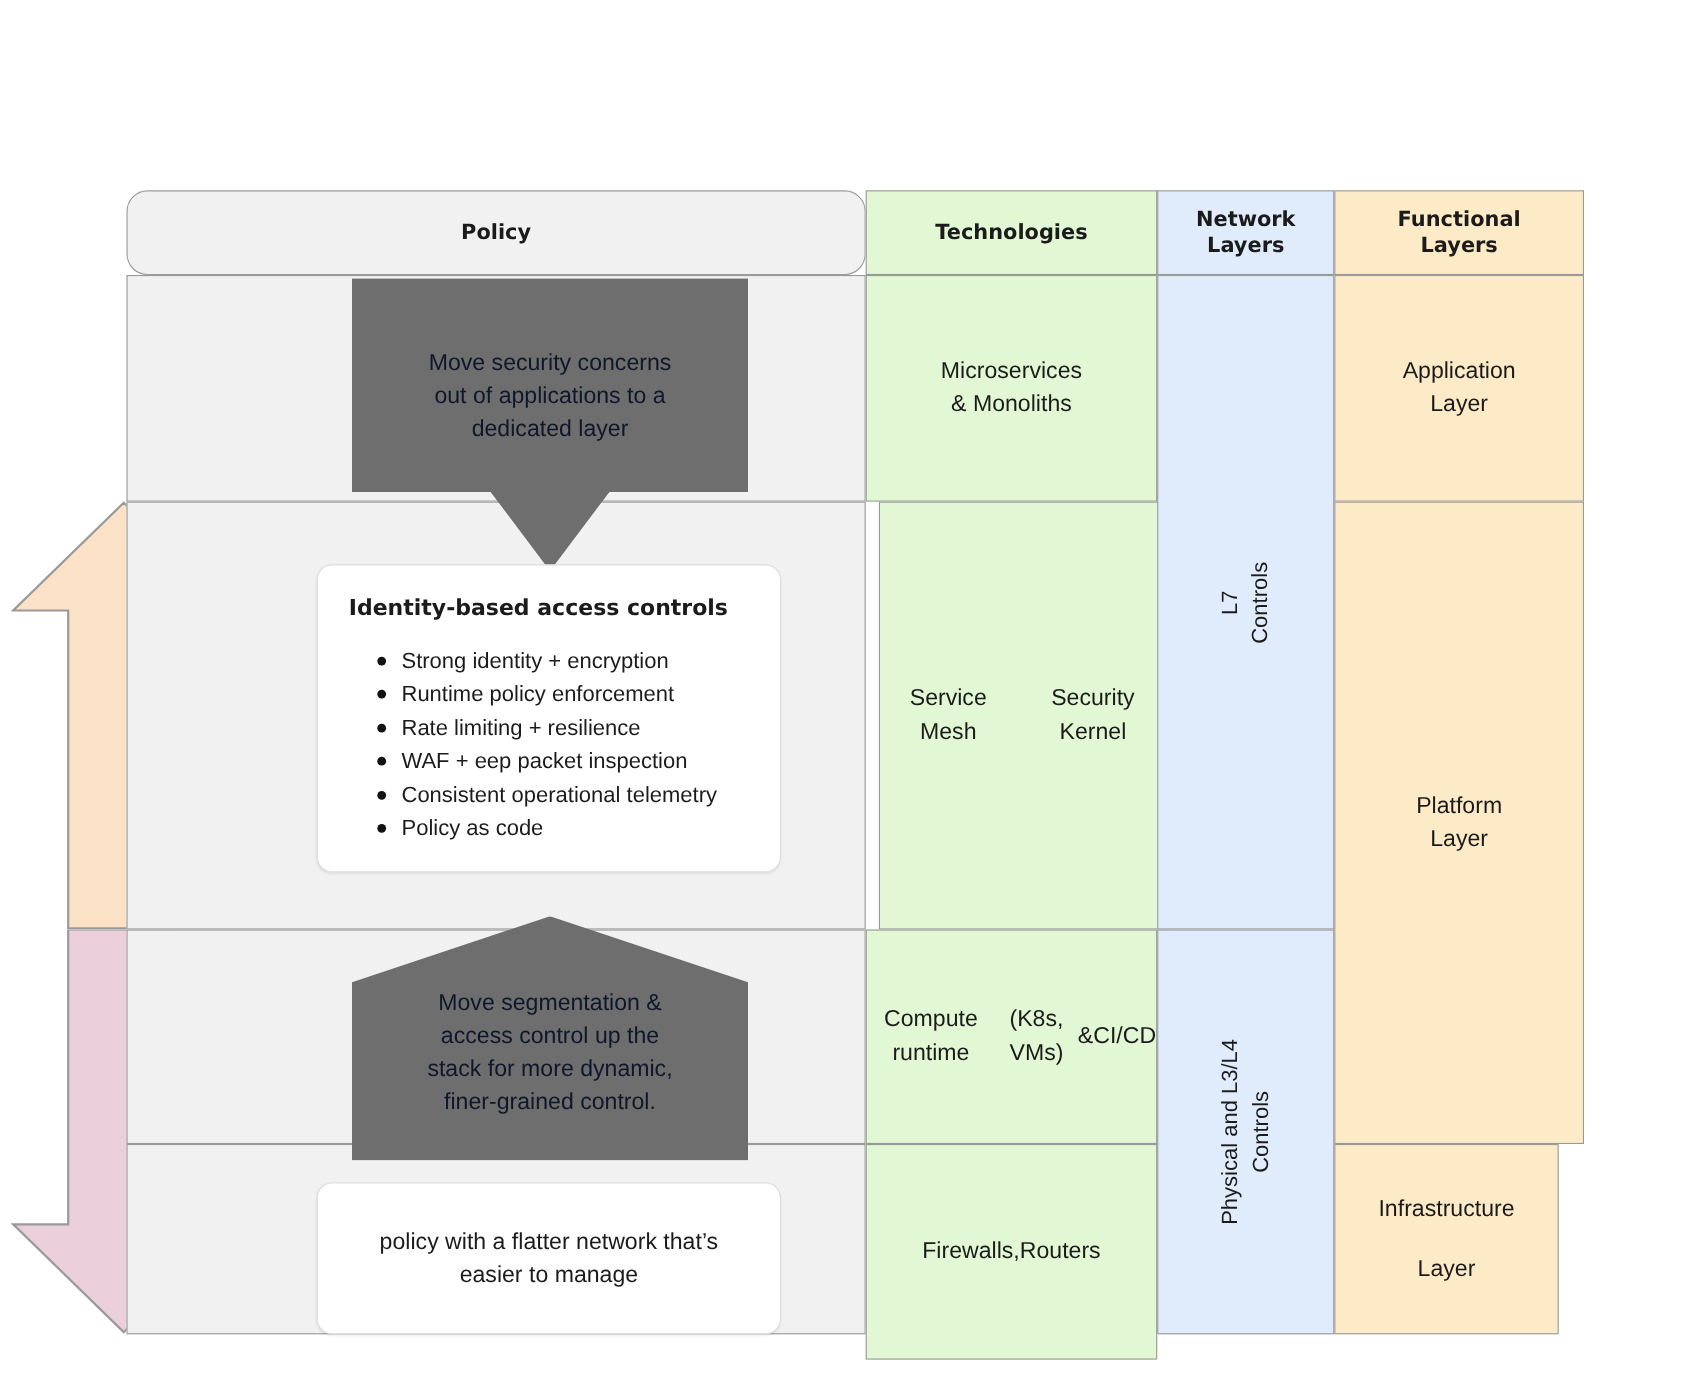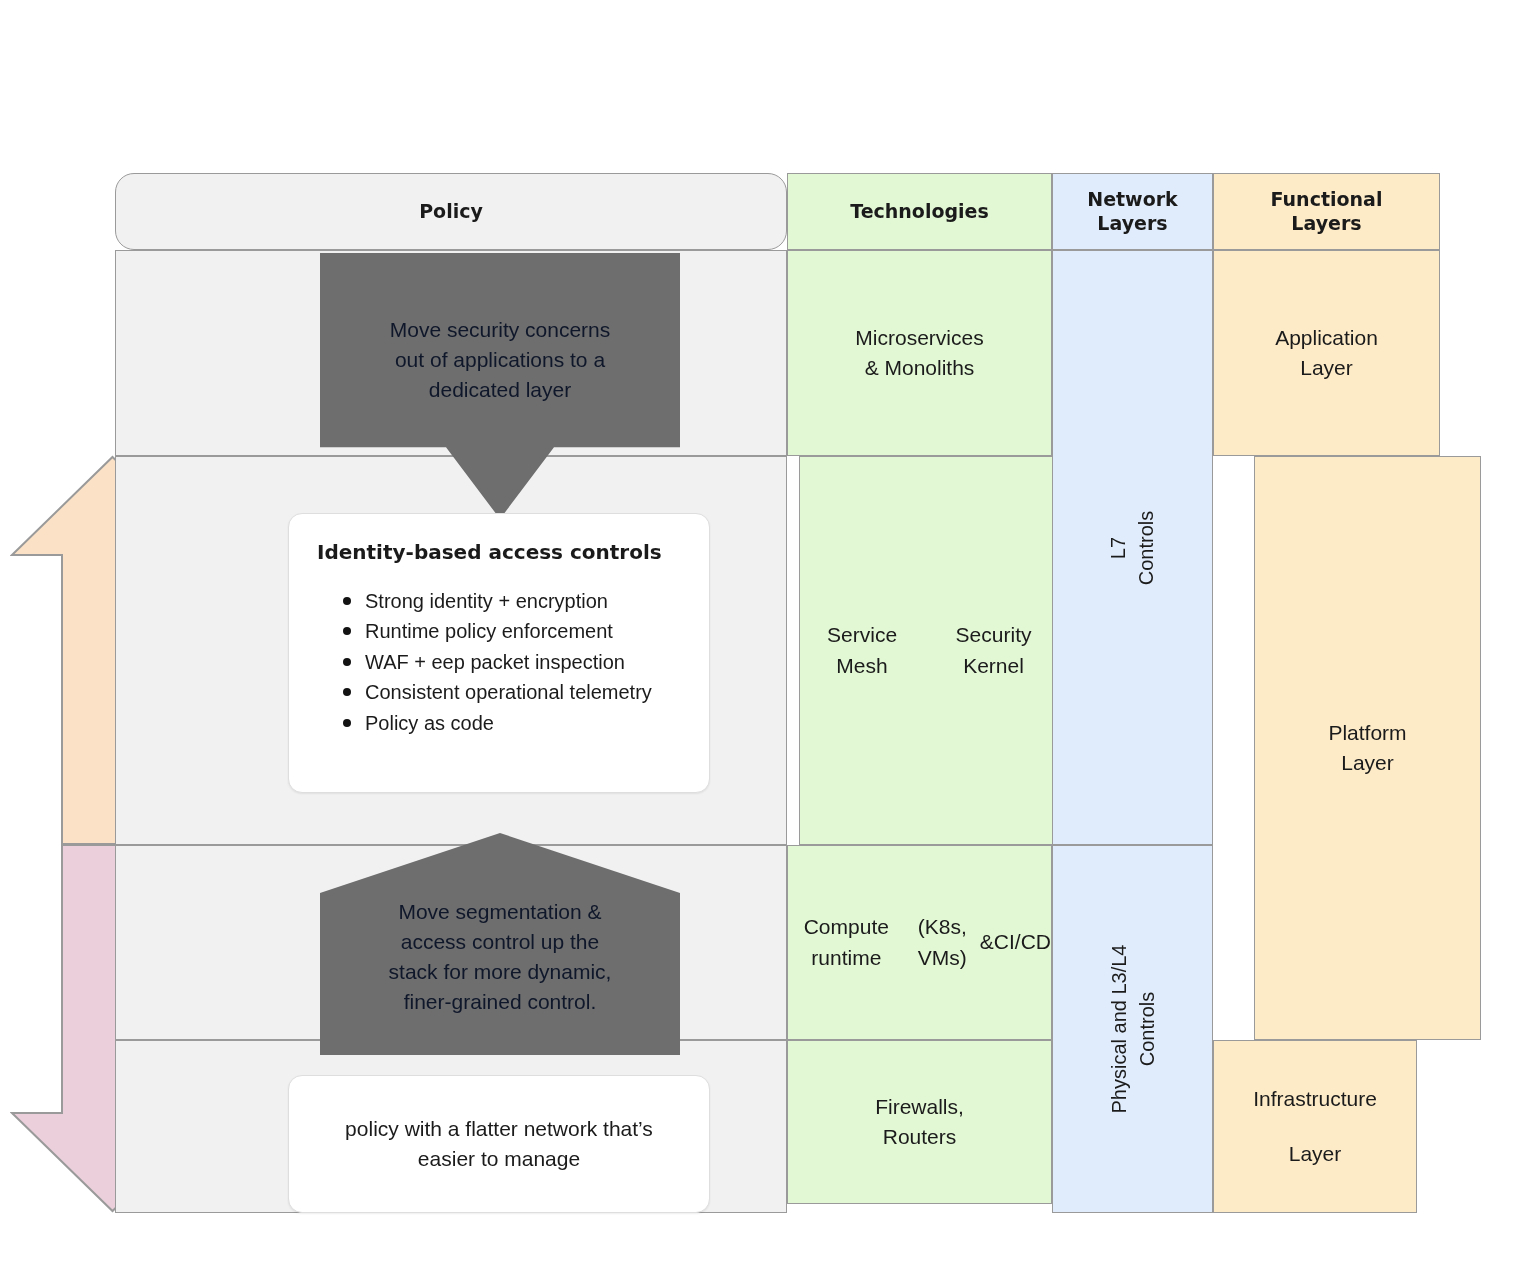--- a/index.html
+++ b/index.html
@@ -141,21 +141,21 @@
     <div class="cell c-tech body-txt" style="left:672px;top:283px;width:265px;height:389px;flex-direction:row;margin-left:12px;">
       <span>Service Mesh</span>
       <span>Security Kernel</span>
     </div>
     <div class="cell c-tech body-txt" style="left:672px;top:672px;width:265px;height:195px;flex-direction:row;">
       <span>Compute runtime</span>
       <span>(K8s, VMs)</span>
       <span>&amp;</span>
       <span>CI/CD</span>
     </div>
-    <div class="cell c-tech body-txt" style="left:672px;top:867px;width:265px;height:164px;flex-direction:column;">
+    <div class="cell c-tech body-txt" style="left:672px;top:867px;width:265px;height:196px;flex-direction:row;">
       <span>Firewalls,</span>
       <span>Routers</span>
     </div>
 
     <div class="cell c-net" style="left:937px;top:77px;width:161px;height:595px;">
       <div class="rot" style="text-align:center;">
         <div>L7</div>
         <div>Controls</div>
       </div>
     </div>
@@ -163,21 +163,21 @@
       <div class="rot" style="text-align:center;">
         <div>Physical and L3/L4</div>
         <div>Controls</div>
       </div>
     </div>
 
     <div class="cell c-func body-txt" style="left:1098px;top:77px;width:227px;height:206px;flex-direction:column;">
       <span>Application</span>
       <span>Layer</span>
     </div>
-    <div class="cell c-func body-txt" style="left:1098px;top:283px;width:227px;height:584px;flex-direction:column;margin-left:41px;">
+    <div class="cell c-func body-txt" style="left:1098px;top:283px;width:227px;height:584px;flex-direction:column;">
       <span>Platform</span>
       <span>Layer</span>
     </div>
     <div class="cell c-func body-txt" style="left:1098px;top:867px;width:204px;height:173px;flex-direction:column;gap:25px;">
       <span>Infrastructure</span>
       <span>Layer</span>
     </div>
 
   </div>
 
@@ -196,20 +196,21 @@
       <div>stack for more dynamic,</div>
       <div>finer-grained control.</div>
     </div>
   </div>
 
   <div class="card" style="left:288px;top:513px;width:422px;height:280px;padding:26px 28px 0 28px;">
     <div class="card-title">Identity-based access controls</div>
     <ul class="bullets" style="margin-top:22px;margin-left:22px;">
       <li>Strong identity + encryption</li>
       <li>Runtime policy enforcement</li>
+      <li>Rate limiting + resilience</li>
       <li>WAF + eep packet inspection</li>
       <li>Consistent operational telemetry</li>
       <li>Policy as code</li>
     </ul>
   </div>
 
   <div class="card card-center" style="left:288px;top:1075px;width:422px;height:138px;flex-direction:column;">
     <span>policy with a flatter network that’s</span>
     <span>easier to manage</span>
   </div>

